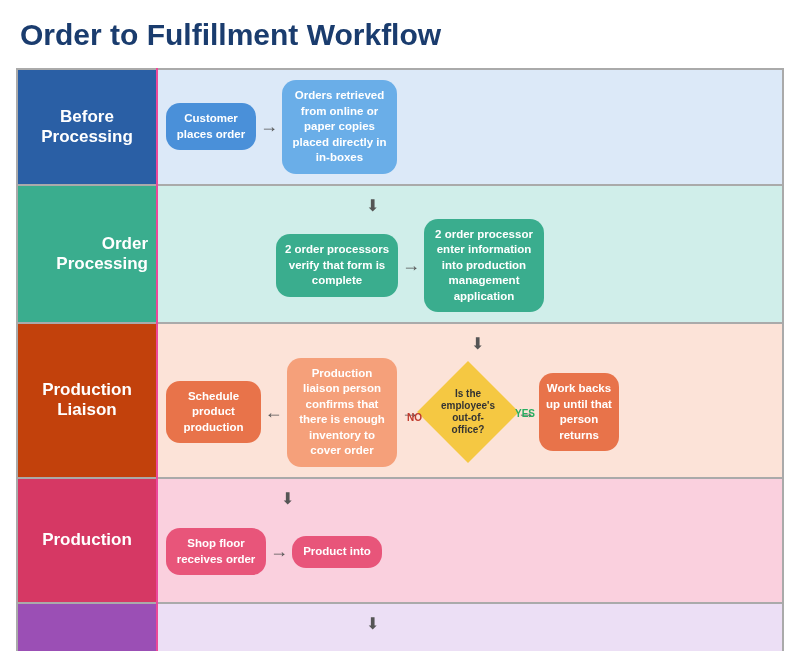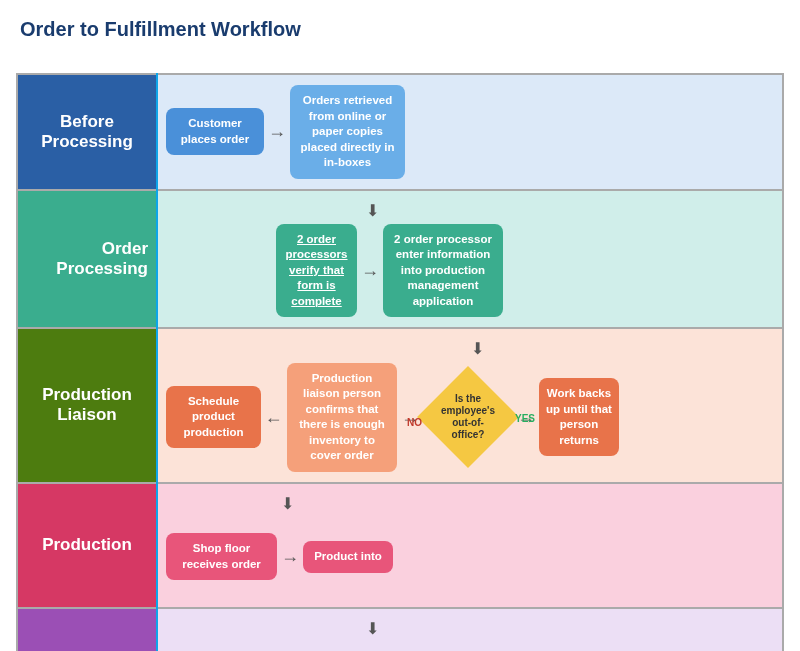--- a/index.html
+++ b/index.html
@@ -7,89 +7,89 @@
       font-family: Arial, sans-serif;
       background: #fff;
       width: 800px;
       min-height: 651px;
       display: flex;
       flex-direction: column;
       align-items: center;
       padding: 18px 16px 10px 16px;
     }
     .page-title {
-      font-size: 20px;
+      font-size: 30px;
       font-weight: 900;
       color: #1a3c6e;
-      margin-bottom: 32px;
+      margin-bottom: 16px;
       align-self: flex-start;
       padding-left: 4px;
     }
     .workflow-table {
       width: 100%;
       border-collapse: collapse;
       border: 2px solid #aaa;
     }
     .workflow-table tr {
       border-bottom: 2px solid #aaa;
     }
     .lane-label {
       width: 140px;
       min-width: 130px;
       font-size: 17px;
       font-weight: 900;
       color: #fff;
       text-align: center;
       vertical-align: middle;
       padding: 10px 8px;
-      border-right: 2px solid #0ea5e9;
+      border-right: 2px solid #ec4899;
     }
     .lane-content {
       vertical-align: middle;
       padding: 10px 8px;
       position: relative;
     }
     
     .lane-before { background: #2a5fa5; }
     .lane-before-content { background: #dce9f8; }
     .lane-order { background: #3aad8e; text-align: right; }
     .lane-order-content { background: #d0eeea; }
-    .lane-liaison { background: #4d7c0f; }
+    .lane-liaison { background: #c2410c; }
     .lane-liaison-content { background: #fce3d8; }
     .lane-production { background: #d63864; }
     .lane-production-content { background: #fad0de; }
     .lane-fulfillment { background: #9b4fb5; }
     .lane-fulfillment-content { background: #ecdff5; }
 
     
     .flow-row {
       display: flex;
       align-items: center;
       flex-wrap: nowrap;
       gap: 0;
       min-height: 80px;
     }
 
     
     .box {
-      border-radius: 8px;
+      border-radius: 14px;
       font-size: 11.5px;
       font-weight: 600;
       text-align: center;
       padding: 8px 6px;
       line-height: 1.35;
       display: flex;
       align-items: center;
       justify-content: center;
       min-width: 80px;
     }
     .box-blue {
       background: #4a90d9;
       color: #fff;
-      width: 98px;
+      width: 90px;
     }
     .box-blue-light {
       background: #6aaee8;
       color: #fff;
       width: 105px;
     }
     .box-green {
       background: #3aad8e;
       color: #fff;
       width: 95px;
@@ -205,21 +205,21 @@
   </tr>
 
   <tr>
     <td class="lane-label lane-order">
       <span>Order Processing</span>
     </td>
     <td class="lane-content lane-order-content">
       <div class="v-arrow-row" style="padding-left:200px; margin-bottom:4px; font-size:16px; color:#555;">⬇</div>
       <div class="flow-row">
         <div style="width:110px;"></div>
-        <div class="box box-green" style="width:81px;text-decoration:underline;">
+        <div class="box box-green" style="width:122px;">
           <span>2 order processors verify that form is complete</span>
         </div>
         <div class="arrow">→</div>
         <div class="box box-green" style="width:120px;">
           <span>2 order processor enter information into production management application</span>
         </div>
       </div>
     </td>
   </tr>
 
@@ -254,21 +254,21 @@
     </td>
   </tr>
 
   <tr>
     <td class="lane-label lane-production">
       <span>Production</span>
     </td>
     <td class="lane-content lane-production-content">
       <div class="v-arrow-row" style="padding-left:115px; margin-bottom:4px; font-size:16px; color:#555;">⬇</div>
       <div class="flow-row">
-        <div class="box box-pink" style="width:111px;">
+        <div class="box box-pink" style="width:100px;">
           <span>Shop floor receives order</span>
         </div>
         <div class="arrow">→</div>
         <div class="box box-pink" style="width:90px;">
           <span>Product into</span>
         </div>
       </div>
     </td>
   </tr>
 

